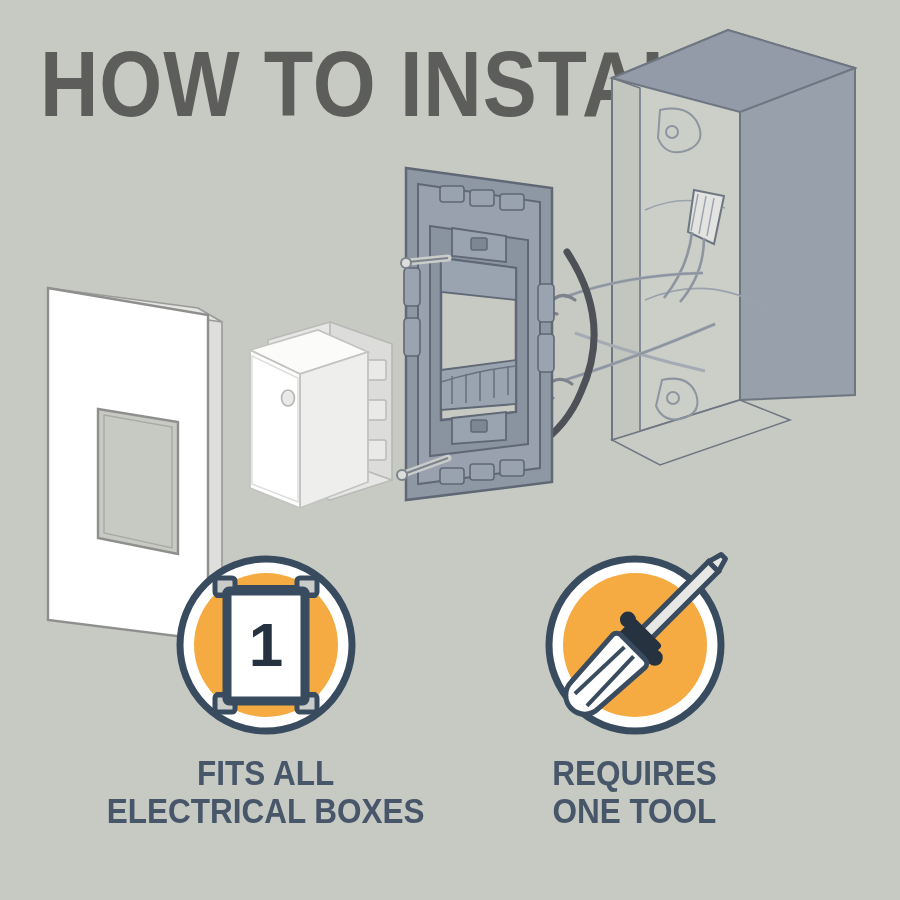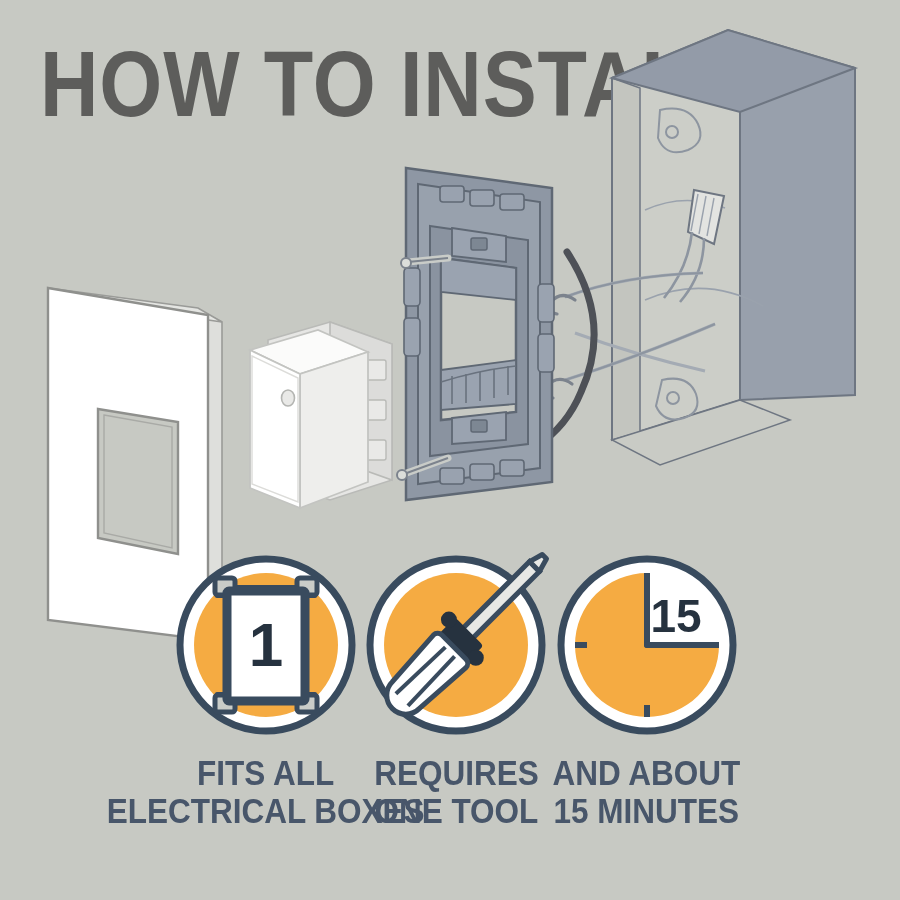--- a/index.html
+++ b/index.html
@@ -306,44 +306,15 @@
             </g>
           </g>
         </svg>
       </div>
       <div class="badge-caption">
         <span>REQUIRES</span>
         <span class="l2">ONE TOOL</span>
       </div>
     </div>
 
-    <div class="badge">
-      <div class="badge-circle">
-        <svg viewBox="0 0 186 186" width="186" height="186">
-          <circle cx="93" cy="93" r="86" fill="#ffffff" stroke="#394b5e" stroke-width="7"></circle>
-          <g>
-
-            <path d="M93,93 L165,93 A72,72 0 1 1 93,21 Z" fill="#f5ab42"></path>
-
-            <g stroke="#394b5e" stroke-width="6" stroke-linecap="butt">
-              <line x1="93" y1="21" x2="93" y2="33"></line>
-              <line x1="165" y1="93" x2="153" y2="93"></line>
-              <line x1="93" y1="165" x2="93" y2="153"></line>
-              <line x1="21" y1="93" x2="33" y2="93"></line>
-            </g>
-
-            <g stroke="#394b5e" stroke-width="6" stroke-linecap="round">
-              <line x1="93" y1="93" x2="93" y2="24"></line>
-              <line x1="93" y1="93" x2="162" y2="93"></line>
-            </g>
-
-            <text x="122" y="80" text-anchor="middle" font-family="'Liberation Sans Narrow','Liberation Sans',sans-serif" font-size="46" font-weight="bold" fill="#26323f">15</text>
-          </g>
-        </svg>
-      </div>
-      <div class="badge-caption">
-        <span>AND ABOUT</span>
-        <span class="l2">15 MINUTES</span>
-      </div>
-    </div>
 
   </div>
 </div>
 
 </body></html>

